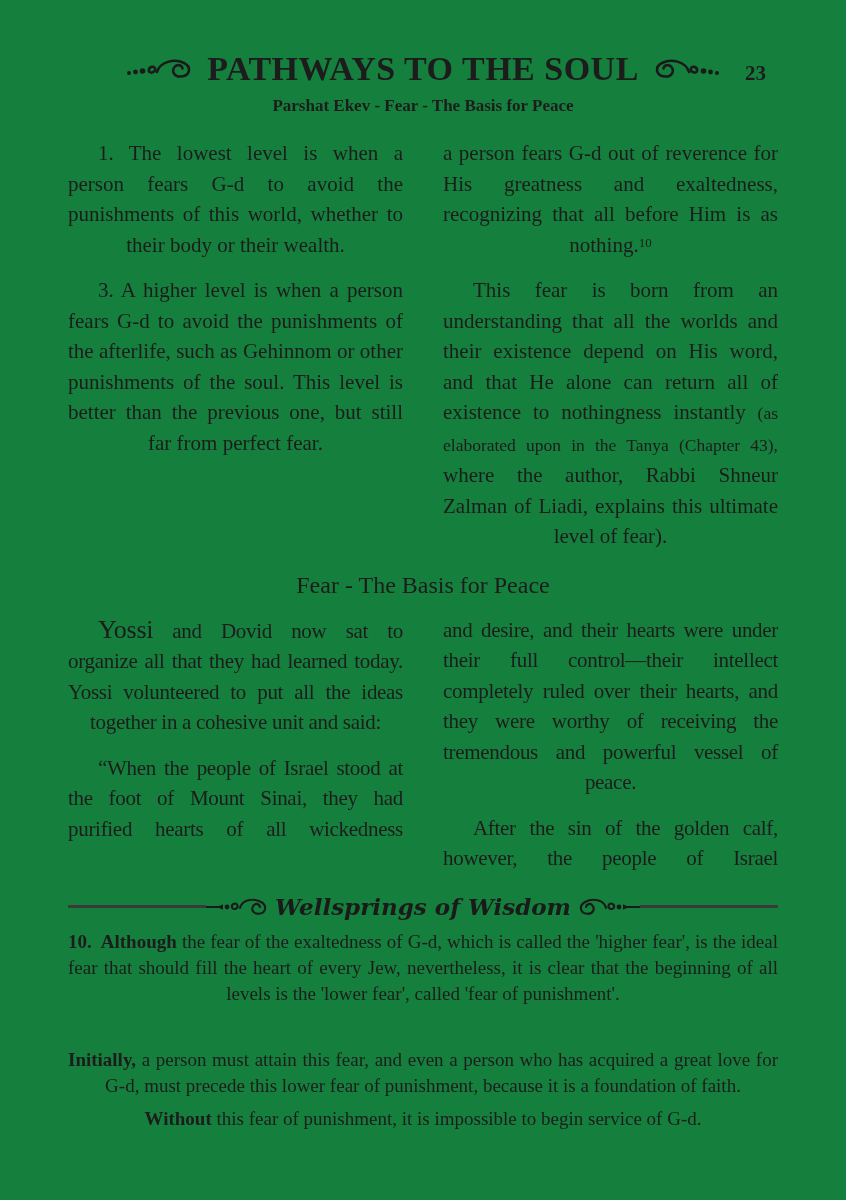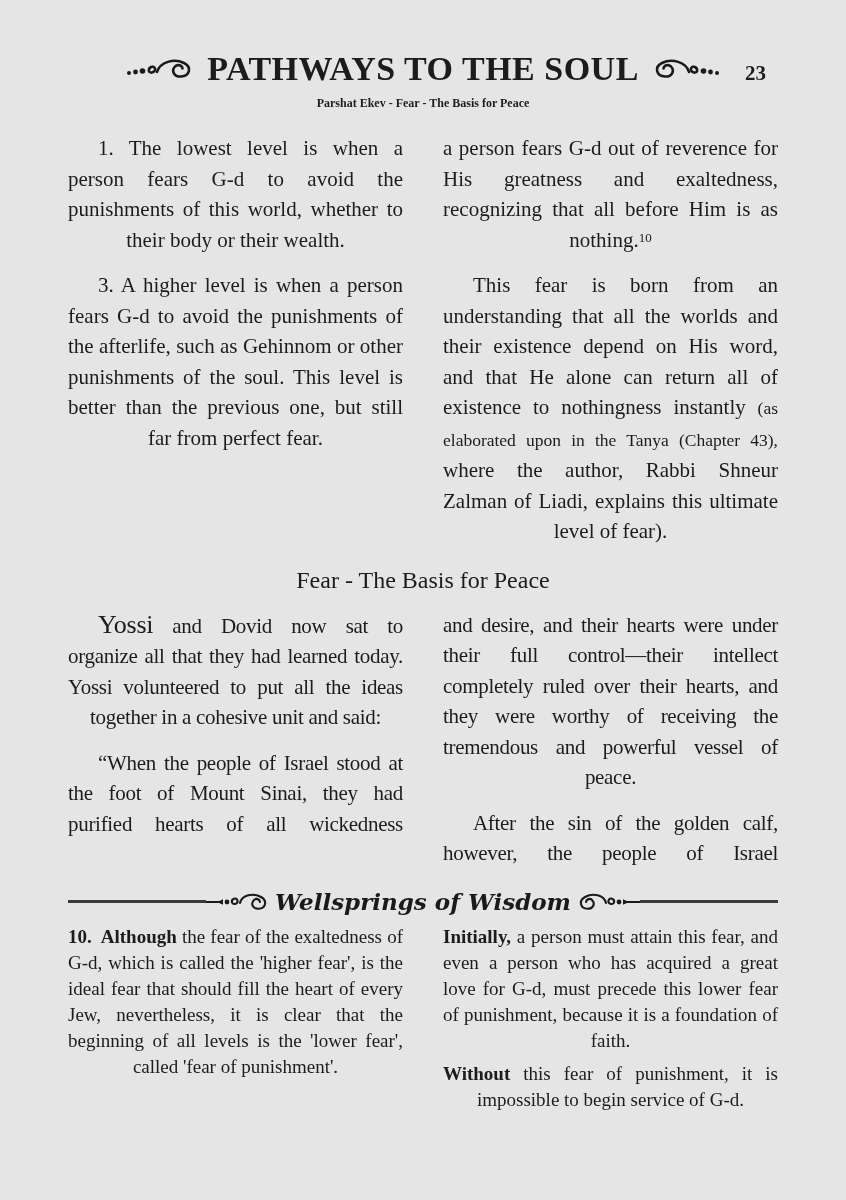--- a/index.html
+++ b/index.html
@@ -1,30 +1,30 @@
 <!DOCTYPE html>
 <html><head>
 <meta charset="utf-8">
 <style>
   html,body{margin:0;padding:0;background:#ffffff;}
   .page{
     position:relative;
     width:846px;height:1200px;
     box-sizing:border-box;
     padding:46px 68px 0;
-    background:#e5e5e5;
+    background:#15803d;
     overflow:hidden;
     font-family:"Liberation Serif","DejaVu Serif",serif;
     color:#1c1c1c;
   }
   
   .header-row{position:relative;display:flex;align-items:center;justify-content:center;gap:8px;height:46px;}
   .page-title{margin:0;font-size:34px;font-weight:bold;letter-spacing:.5px;white-space:nowrap;}
   .page-num{position:absolute;right:12px;bottom:6px;font-size:21px;font-weight:bold;}
-  .subtitle{margin-top:4px;text-align:center;font-weight:bold;font-size:12px;}
+  .subtitle{margin-top:4px;text-align:center;font-weight:bold;font-size:17px;}
   .flourish{flex:0 0 auto;}
   .mirror{transform:scaleX(-1);}
   
   .cols{display:flex;gap:40px;}
   .col{flex:1 1 0;min-width:0;}
   .sec1{margin-top:22px;}
   p.bp{
     margin:0 0 15px;
     font-size:21px;line-height:30.5px;
     text-align:justify;text-align-last:center;
@@ -42,21 +42,21 @@
   .h2{margin:20px 0 16px;font-size:24px;font-weight:normal;text-align:center;}
   
   .divider{display:flex;align-items:center;margin-top:18px;height:30px;}
   .rule{flex:1 1 auto;height:2.5px;background:#3a3a3a;}
   .div-title{
     margin:0 5px;white-space:nowrap;
     font-family:"DejaVu Serif",serif;font-style:italic;font-weight:bold;
     font-size:23px;color:#1a1a1a;text-align:center;
   }
   
-  .footnotes{margin-top:7px;}
+  .footnotes{margin-top:7px;flex-direction:column;}
   p.fp{
     margin:0 0 7px;
     font-size:19px;line-height:26px;
     text-align:justify;text-align-last:center;
   }
   p.fp:last-child{margin-bottom:0;}
   .fn-num{font-weight:bold;margin-right:9px;}
   .fn-lead{font-weight:bold;}
   svg .ink{stroke:#1a1a1a;fill:none;stroke-width:2.6;stroke-linecap:round;}
   svg .ink-thin{stroke:#1a1a1a;fill:none;stroke-width:2.1;stroke-linecap:round;}

